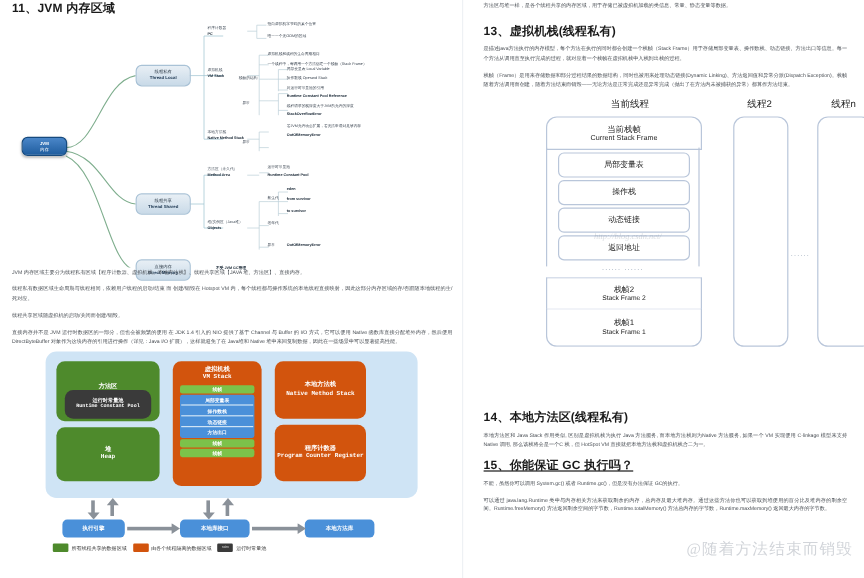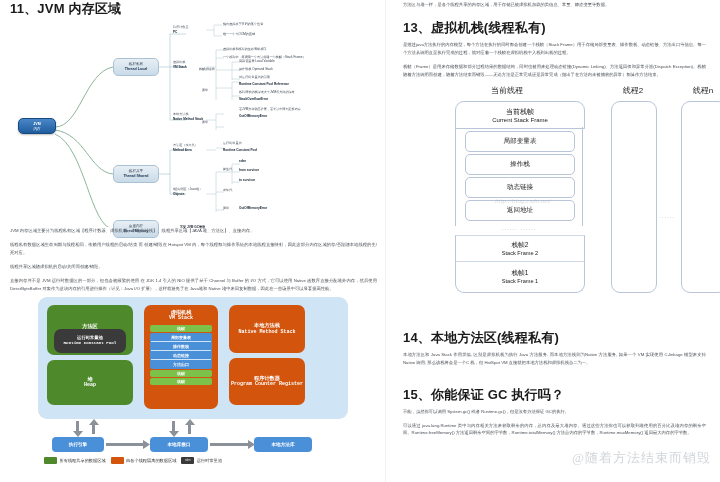--- a/index.html
+++ b/index.html
@@ -9,21 +9,21 @@
     font-family:"Liberation Sans","DejaVu Sans",sans-serif;
     color:#2b2b2b;
     position:relative;
   }
   .page{position:absolute;inset:0;display:flex;}
   .col-left{width:385px;height:482px;position:relative;padding:0 8px 0 10px;box-sizing:border-box;overflow:hidden;}
   .col-divider{position:absolute;left:385px;top:0;width:1px;height:482px;background:#eef1f4;}
   .col-right{flex:1;height:482px;position:relative;padding:0 14px 0 18px;box-sizing:border-box;overflow:hidden;}
 
   h2.sec{
-    font-size:13px;font-weight:bold;color:#1a1a1a;margin:0 0 4px 0;letter-spacing:.2px;
+    font-size:10px;font-weight:bold;color:#1a1a1a;margin:0 0 4px 0;letter-spacing:.2px;
   }
   .sec-top{margin-top:1px;}
   p.body{
     font-size:4.3px;line-height:1.85;color:#4a4f55;margin:0 0 6px 0;
     text-align:justify;
     filter:blur(.28px);
   }
   p.body.tight{margin-bottom:4px;}
 
   
@@ -342,21 +342,21 @@
 
   <div class="col-right">
 
     <p class="body" style="margin-top:1px;">方法区与堆一样，是各个线程共享的内存区域，用于存储已被虚拟机加载的类信息、常量、静态变量等数据。</p>
 
     <h2 class="sec" style="margin-top:10px;">13、虚拟机栈(线程私有)</h2>
     <p class="body">是描述java方法执行的内存模型，每个方法在执行的同时都会创建一个栈帧（Stack Frame）用于存储局部变量表、操作数栈、动态链接、方法出口等信息。每一个方法从调用直至执行完成的过程，就对应着一个栈帧在虚拟机栈中入栈到出栈的过程。</p>
     <p class="body">栈帧（Frame）是用来存储数据和部分过程结果的数据结构，同时也被用来处理动态链接(Dynamic Linking)、方法返回值和异常分派(Dispatch Exception)。栈帧随着方法调用而创建，随着方法结束而销毁——无论方法是正常完成还是异常完成（抛出了在方法内未被捕获的异常）都算作方法结束。</p>
 
     <div class="framefig">
-      <div class="th-title" style="left:28px;top:0px;width:140px;">当前线程</div>
+      <div class="th-title" style="left:46px;top:0px;width:140px;">当前线程</div>
       <div class="th-title" style="left:196px;top:0px;width:56px;">线程2</div>
       <div class="th-title" style="left:266px;top:0px;width:56px;">线程n</div>
 
       <div class="curframe" style="left:46px;top:16px;width:128px;height:26px;">
         <span class="cn">当前栈帧</span>
         <span class="en">Current Stack Frame</span>
       </div>
 
       <div style="position:absolute;left:46px;top:42px;width:128px;height:99px;border-left:1px solid #b9c6da;border-right:1px solid #b9c6da;box-sizing:border-box;"></div>
 
@@ -376,23 +376,23 @@
         <span class="en">Stack Frame 1</span>
       </div>
 
       <div class="tube" style="left:202px;top:16px;width:44px;height:190px;"></div>
       <div class="tube" style="left:272px;top:16px;width:44px;height:190px;"></div>
       <div class="ellipsis-h" style="left:250px;top:128px;">......</div>
 
       <div class="wm-small" style="left:86px;top:112px;font-style:italic;">http://blog.csdn.net/</div>
     </div>
 
-    <h2 class="sec" style="margin-top:4px;">14、本地方法区(线程私有)</h2>
+    <h2 class="sec" style="margin-top:20px;">14、本地方法区(线程私有)</h2>
     <p class="body">本地方法区和 Java Stack 作用类似, 区别是虚拟机栈为执行 Java 方法服务, 而本地方法栈则为Native 方法服务, 如果一个 VM 实现使用 C-linkage 模型来支持 Native 调用, 那么该栈将会是一个C 栈，但 HotSpot VM 直接就把本地方法栈和虚拟机栈合二为一。</p>
 
-    <h2 class="sec" style="margin-top:19px;">15、你能保证 GC 执行吗？</h2>
+    <h2 class="sec" style="margin-top:6px;text-decoration:underline;">15、你能保证 GC 执行吗？</h2>
     <p class="body">不能，虽然你可以调用 System.gc() 或者 Runtime.gc()，但是没有办法保证 GC的执行。</p>
 
     <p class="body">可以通过 java.lang.Runtime 类中与内存相关方法来获取剩余的内存，总内存及最大堆内存。通过这些方法你也可以获取到堆使用的百分比及堆内存的剩余空间。Runtime.freeMemory() 方法返回剩余空间的字节数，Runtime.totalMemory() 方法总内存的字节数，Runtime.maxMemory() 返回最大内存的字节数。</p>
   </div>
 
   <div class="wm" style="left:572px;top:449px;">@随着方法结束而销毁</div>
 </div>
 
 </body></html>

